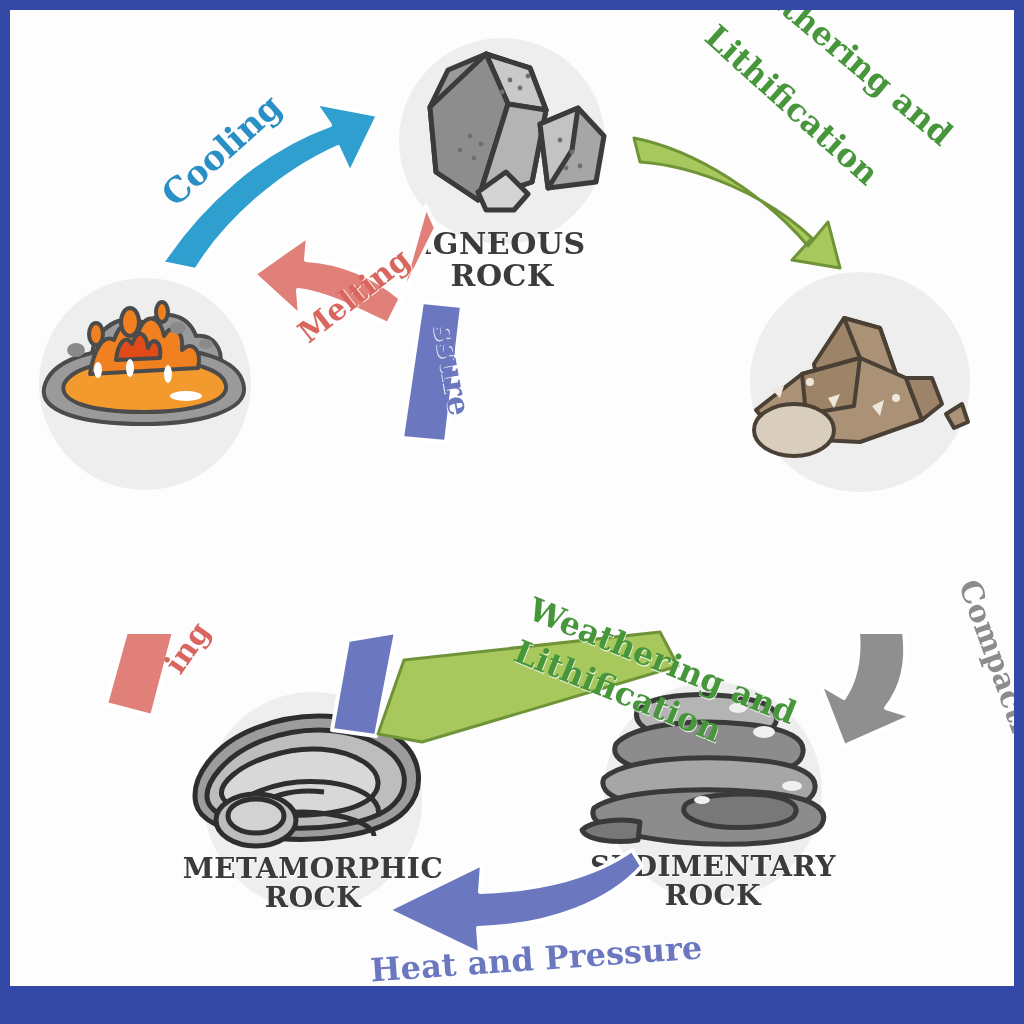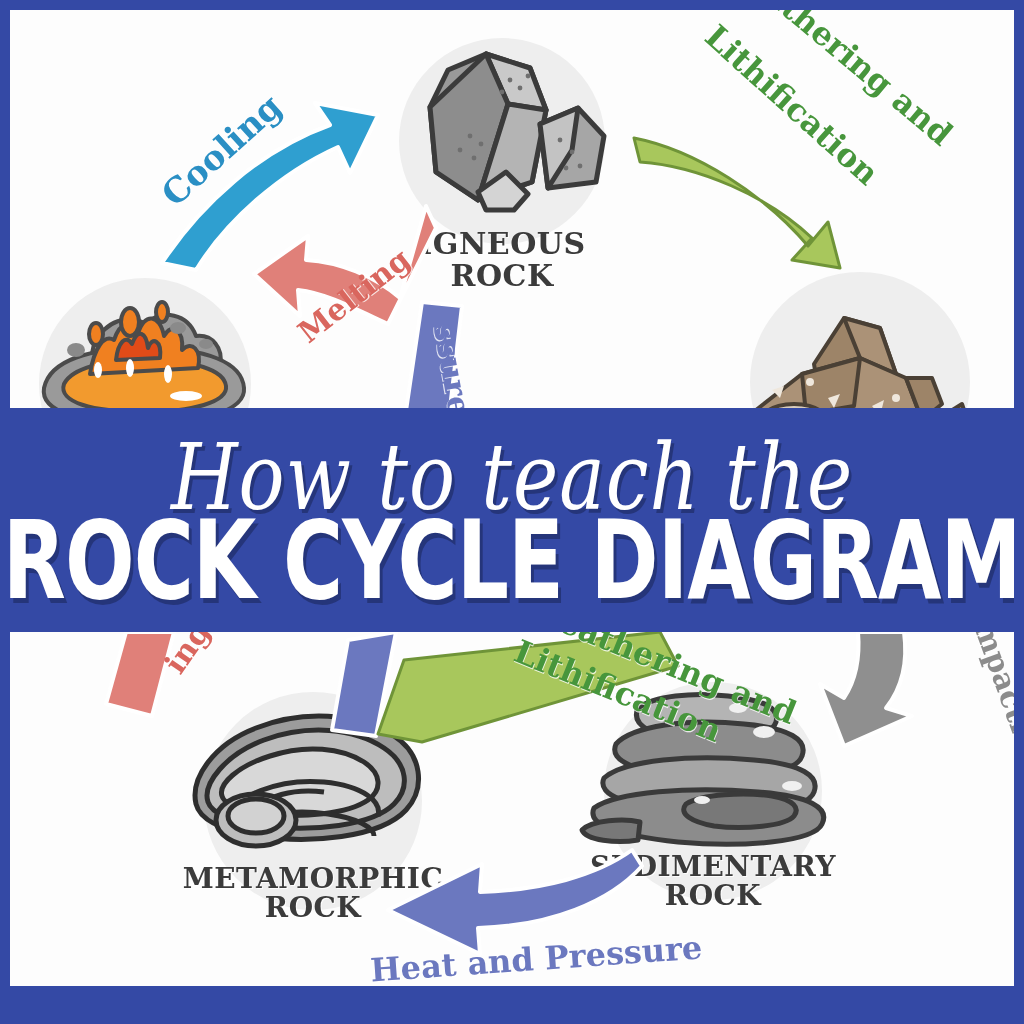--- a/index.html
+++ b/index.html
@@ -193,24 +193,20 @@
           </g>
         </svg>
       </div>
     </div>
 
     <svg class="arrowsvg" style="left:378px;top:292px;" width="90" height="140" viewBox="0 0 90 140">
       <path d="M34,0 L74,4 L58,140 L14,136 Z" fill="#6b78bf" stroke="#ffffff" stroke-width="4" stroke-linejoin="round"></path>
     </svg>
     <div class="straightlabel" style="left:452px;top:310px;transform:rotate(80deg);transform-origin:left top;">ssure</div>
 
-    <div class="title-band" style="left:-10px;top:398px;">
-      <div class="title-script">How to teach the</div>
-      <div class="title-block">ROCK CYCLE DIAGRAM</div>
-    </div>
 
     <svg class="arrowsvg" style="left:88px;top:622px;" width="120" height="90" viewBox="0 0 120 90">
       <path d="M28,0 L76,0 L54,84 L8,72 Z" fill="#e08079" stroke="#ffffff" stroke-width="4" stroke-linejoin="round"></path>
     </svg>
     <div class="arclabel lbl-melting" style="left:150px;top:620px;">
       <span style="transform:rotate(-55deg)">ing</span>
     </div>
 
     <svg class="arrowsvg" style="left:300px;top:622px;" width="120" height="110" viewBox="0 0 120 110">
       <path d="M38,8 L86,0 L66,104 L22,98 Z" fill="#6b78bf" stroke="#ffffff" stroke-width="4" stroke-linejoin="round"></path>
@@ -245,21 +241,21 @@
             <path d="M40,110 C34,92 58,62 96,48 C140,32 186,36 216,56 C240,72 242,96 226,112 C204,134 144,140 96,134 C62,128 44,122 40,110 Z" fill="#bdbdbd"></path>
             <path d="M54,104 C50,92 70,74 102,64 C138,52 174,56 196,70 C214,82 214,98 200,108 C180,122 134,126 98,122 C72,118 56,112 54,104 Z" fill="#d8d8d8"></path>
             <path d="M58,128 C66,104 110,86 156,90 C196,94 214,110 210,124" fill="none"></path>
             <path d="M86,120 C96,104 126,96 156,100" fill="none"></path>
             <path d="M70,142 C84,124 120,116 160,122 C190,126 206,136 206,144" fill="none"></path>
             <ellipse cx="88" cy="128" rx="40" ry="26" fill="#bdbdbd"></ellipse>
             <ellipse cx="88" cy="124" rx="28" ry="17" fill="#d2d2d2"></ellipse>
           </g>
         </svg>
       </div>
-      <div class="label" style="font-size:28px;margin-top:14px;">
+      <div class="label" style="font-size:28px;margin-top:4px;">
         <div>METAMORPHIC</div>
         <div>ROCK</div>
       </div>
     </div>
 
     <div class="node" style="left:558px;top:672px;width:290px;height:240px;">
       <div class="disc" style="top:0px;width:218px;height:218px;"></div>
       <div class="art" style="height:168px;">
         <svg width="290" height="168" viewBox="0 0 290 168">
           <g stroke="#3a3a3a" stroke-width="5" stroke-linejoin="round">

